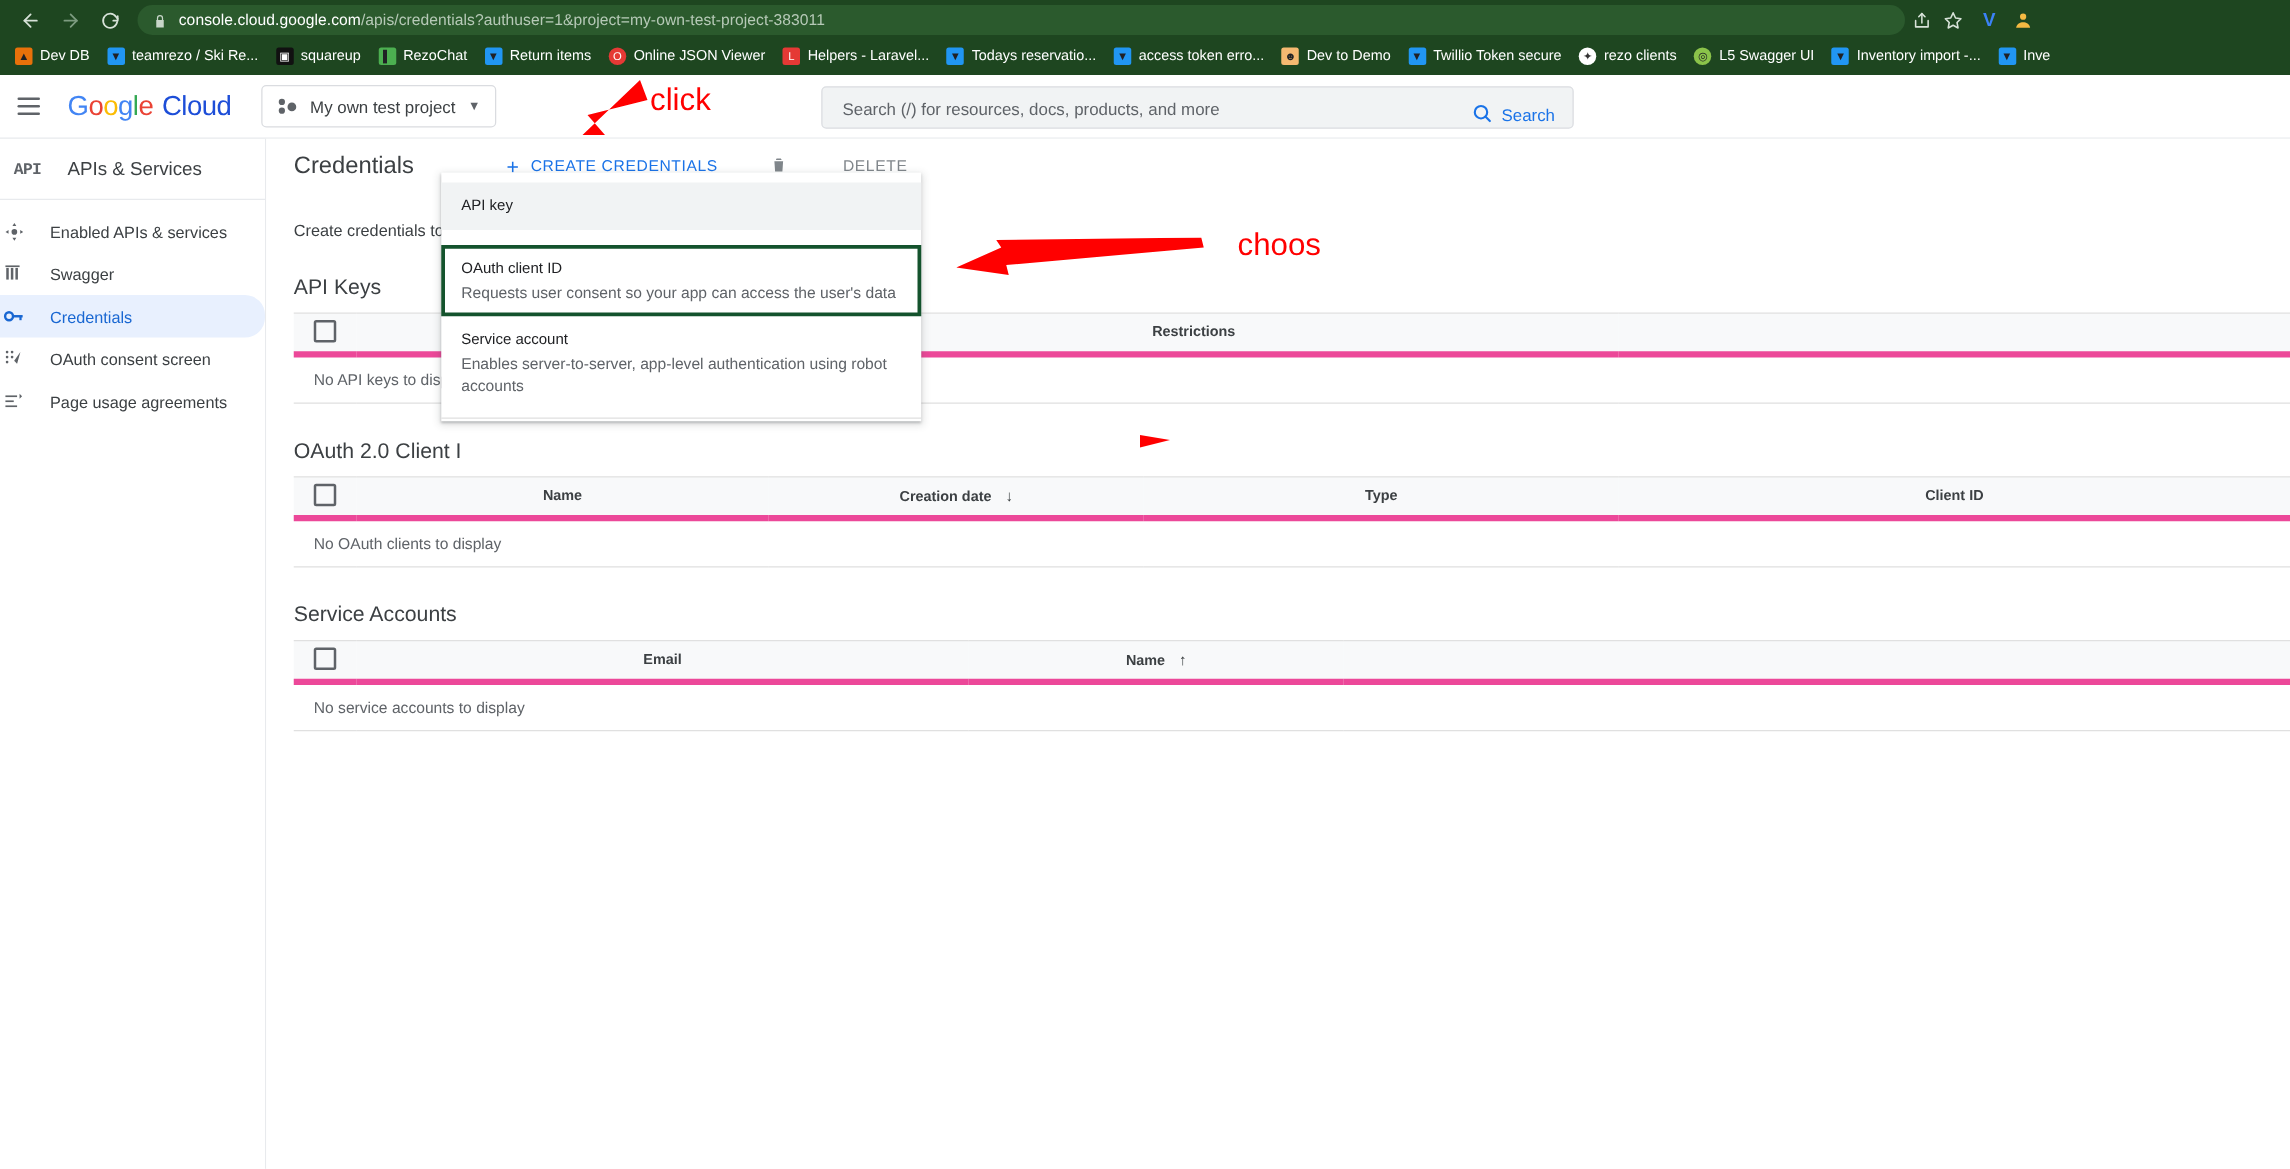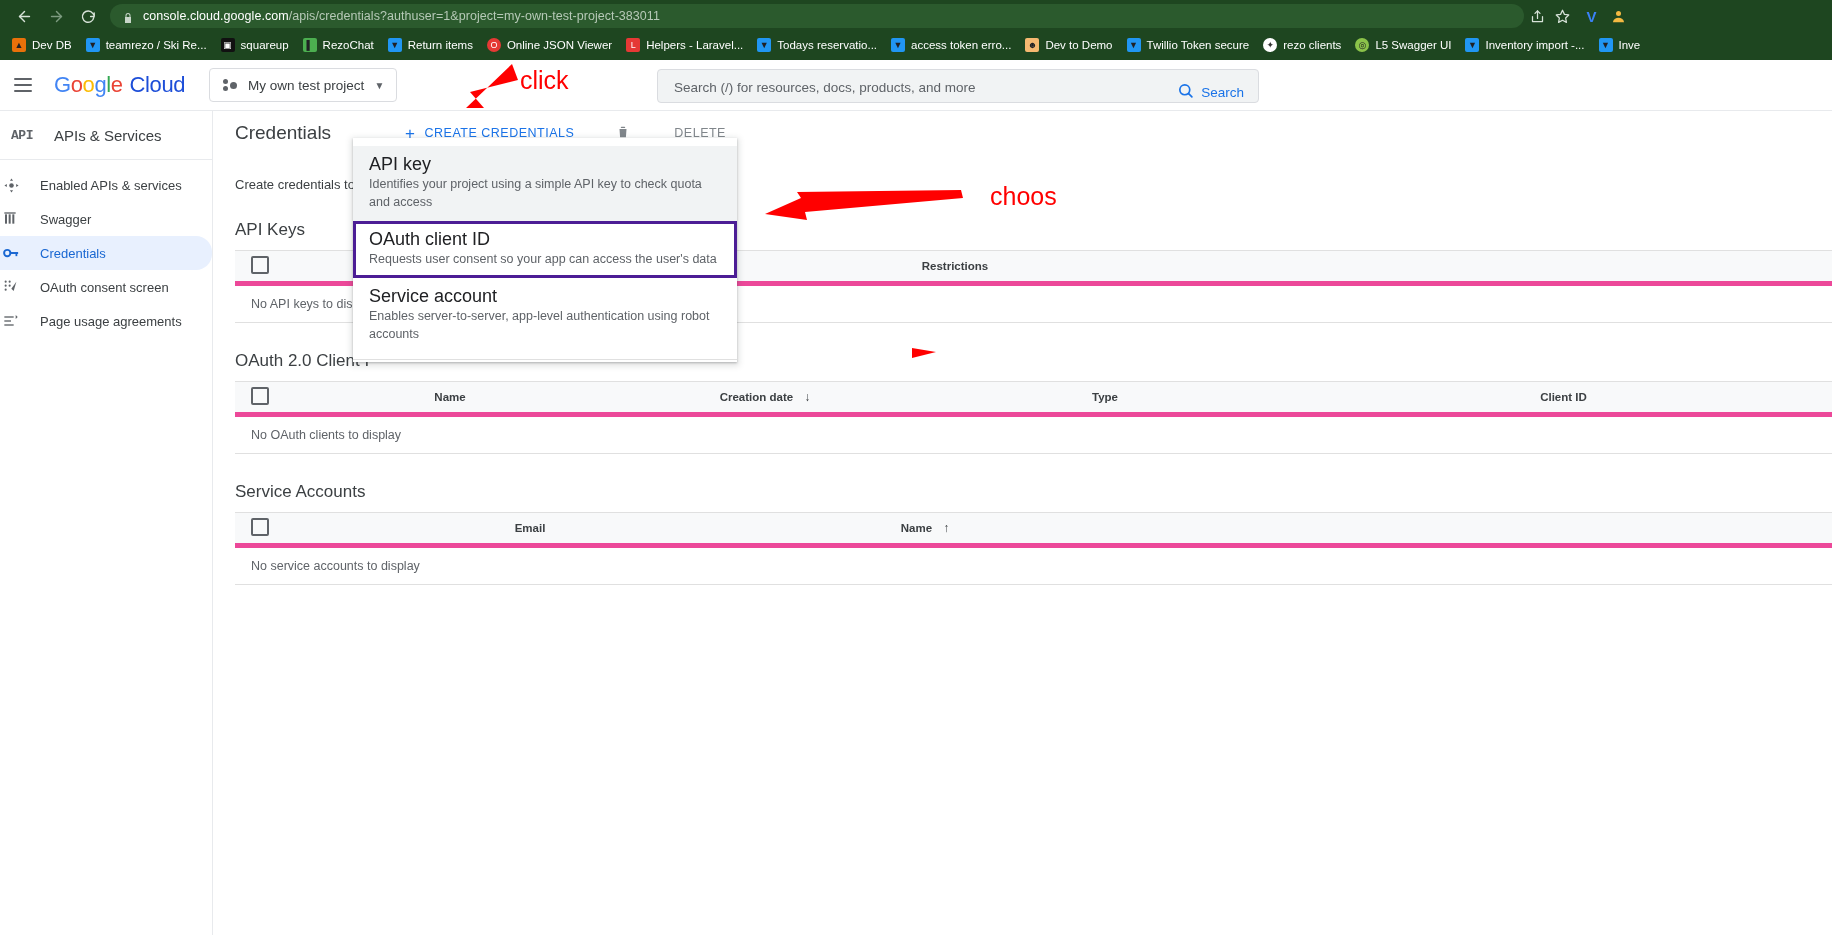--- a/index.html
+++ b/index.html
@@ -368,25 +368,26 @@
     box-shadow: 0 2px 6px 2px rgba(60,64,67,.15), 0 1px 2px rgba(60,64,67,.3);
     z-index: 50;
     padding: 8px 0 0 0;
   }
   .menu-item {
     padding: 8px 16px 10px 16px;
     cursor: default;
   }
   .menu-item.hover { background: #f1f3f4; }
   .menu-item.selected {
-    border: 3px solid #4c1d95;
+    border: 3px solid #14532d;
     padding: 5px 13px 7px 13px;
+    margin-top: 12px;
   }
   .mi-title {
-    font-size: 18px;
+    font-size: 12px;
     color: #202124;
     line-height: 20px;
   }
   .mi-desc {
     font-size: 12.5px;
     color: #5f6368;
     line-height: 18px;
     margin-top: 1px;
   }
   .menu-sep {
@@ -720,21 +721,20 @@
           <td colspan="4">No service accounts to display</td>
         </tr>
       </tbody>
     </table>
   </div>
 </div>
 
 <div class="menu">
   <div class="menu-item hover">
     <div class="mi-title">API key</div>
-    <div class="mi-desc">Identifies your project using a simple API key to check quota and access</div>
   </div>
   <div class="menu-item selected">
     <div class="mi-title">OAuth client ID</div>
     <div class="mi-desc">Requests user consent so your app can access the user's data</div>
   </div>
   <div class="menu-item">
     <div class="mi-title">Service account</div>
     <div class="mi-desc">Enables server-to-server, app-level authentication using robot accounts</div>
   </div>
   <div class="menu-sep"></div>

